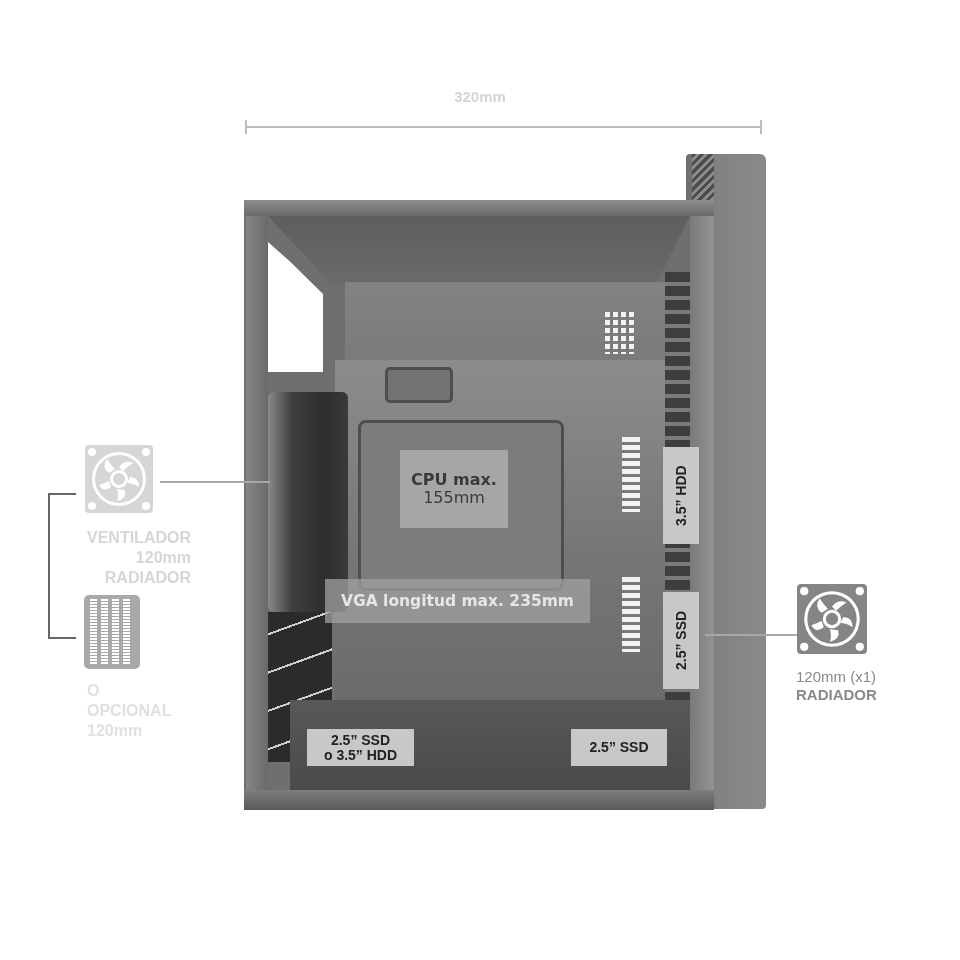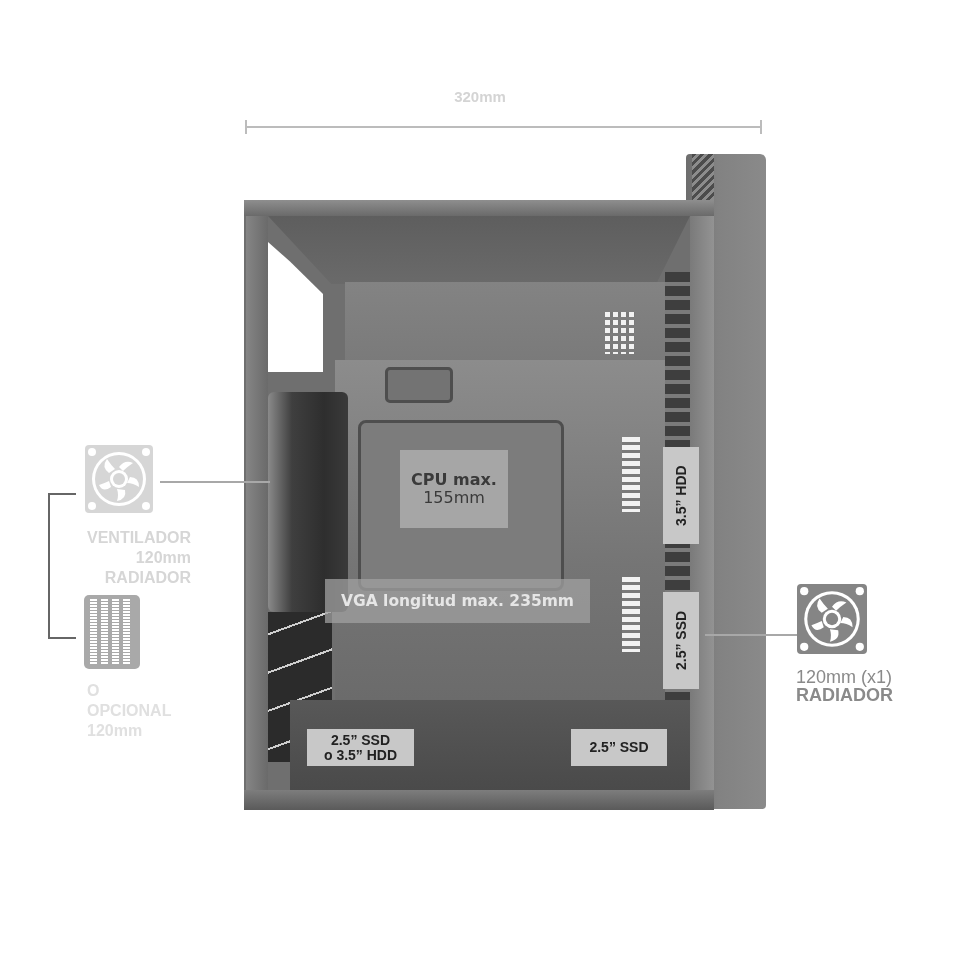--- a/index.html
+++ b/index.html
@@ -48,21 +48,21 @@
 
   
   .call-line { background:#a8a8a8; height:2px; }
   .fan-icon-box { border-radius:4px; background:#bdbdbd; }
   .left-fan { left:85px; top:433px; width:68px; height:68px; background:#d6d6d6; }
   .right-fan { left:797px; top:572px; width:70px; height:70px; background:#858585; }
   .fan-text { font-weight:bold; font-size:16px; line-height:20px; color:#d6d6d6; }
   .bracket { left:48px; top:481px; width:26px; height:142px; border:2px solid #666; border-right:none; }
   .radiator { left:84px; top:583px; width:56px; height:74px; background:#a9a9a9; border-radius:5px; }
   .rad-fins { left:90px; top:587px; width:44px; height:66px; background:repeating-linear-gradient(90deg,#ffffff 0 7px,transparent 7px 11px); -webkit-mask:repeating-linear-gradient(#000 0 2px,transparent 2px 3px); mask:repeating-linear-gradient(#000 0 2px,transparent 2px 3px); }
-  .opt-text { left:796px; top:656px; color:#8a8a8a; font-size:18px; line-height:18px; }
+  .opt-text { left:796px; top:656px; color:#8a8a8a; font-size:15px; line-height:18px; }
   .opt-text .b { font-weight:bold; }
 </style>
 </head>
 <body>
 
 <div class="abs dim-label">320mm</div>
 <div class="abs dim-line"></div>
 <div class="abs dim-tick" style="left:245px"></div>
 <div class="abs dim-tick" style="left:760px"></div>
 

